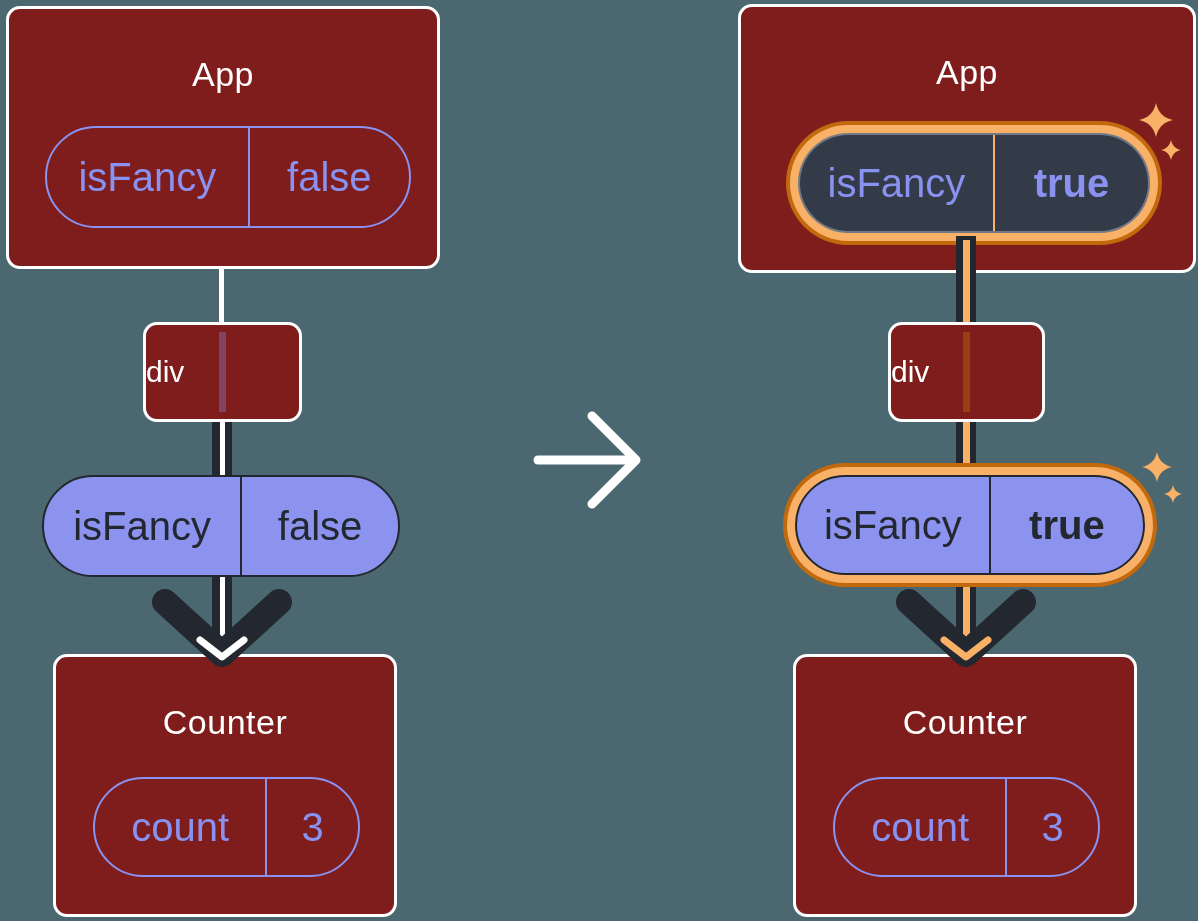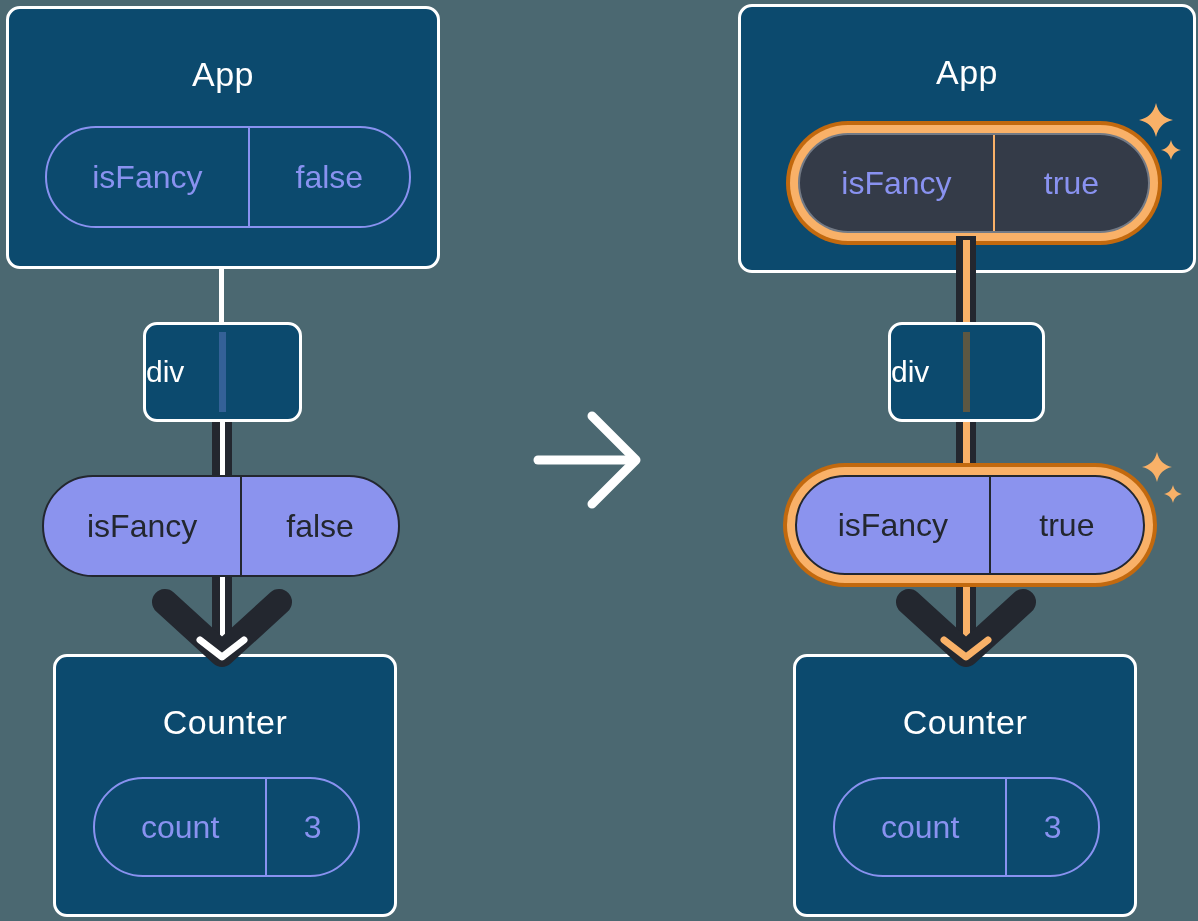--- a/index.html
+++ b/index.html
@@ -3,55 +3,55 @@
 <meta charset="utf-8">
 <style>
   html,body{margin:0;padding:0;background:#4b6871;}
   .stage{
     position:relative;width:1198px;height:921px;overflow:hidden;
     background:#4b6871;
     font-family:"Liberation Sans","DejaVu Sans",sans-serif;
   }
   .card{
     position:absolute;box-sizing:border-box;
-    background:#0c4a6e;border:3px solid #ffffff;border-radius:14px;
+    background:#7f1d1d;border:3px solid #ffffff;border-radius:14px;
     z-index:2;
   }
   .card-title{
     position:absolute;left:0;right:0;top:46px;
     text-align:center;color:#ffffff;font-size:34px;font-weight:500;
     letter-spacing:.5px;
   }
   .divnode{
     display:flex;align-items:center;justify-content:flex-start;
     color:#ffffff;font-size:30px;font-weight:500;
   }
   
   .pill{
     position:absolute;box-sizing:border-box;display:flex;
     border:2.5px solid #8992f0;border-radius:999px;z-index:4;
-    font-size:32px;color:#8992f0;overflow:hidden;
+    font-size:40px;color:#8992f0;overflow:hidden;
   }
   .pill .cell{display:flex;align-items:center;justify-content:center;}
   .pill .key{width:56%;border-right:2.5px solid #8992f0;box-sizing:border-box;}
   .pill .val{flex:1;}
   
   .pill.solid{
     background:#8b93ee;border:2px solid #23272f;color:#23272f;
   }
   .pill.solid .key{border-right:2px solid #23272f;}
   
   .pill.ringed{
     box-shadow:0 0 0 8px #f9b168, 0 0 0 12px #c2690e;
   }
   .pill.hollow{
     background:#343b48;border:2px solid rgba(235,240,248,0.35);color:#8992f0;
   }
   .pill.hollow .key{border-right:2.5px solid #f9b168;}
-  .bold{font-weight:400;}
+  .bold{font-weight:700;}
   
   .seg{position:absolute;z-index:1;}
   .seg.overcard{z-index:3;}
   .arrowsvg{position:absolute;z-index:6;}
   .midarrow{position:absolute;z-index:5;}
   .sparkle{position:absolute;z-index:7;}
 </style>
 </head>
 <body>
 

